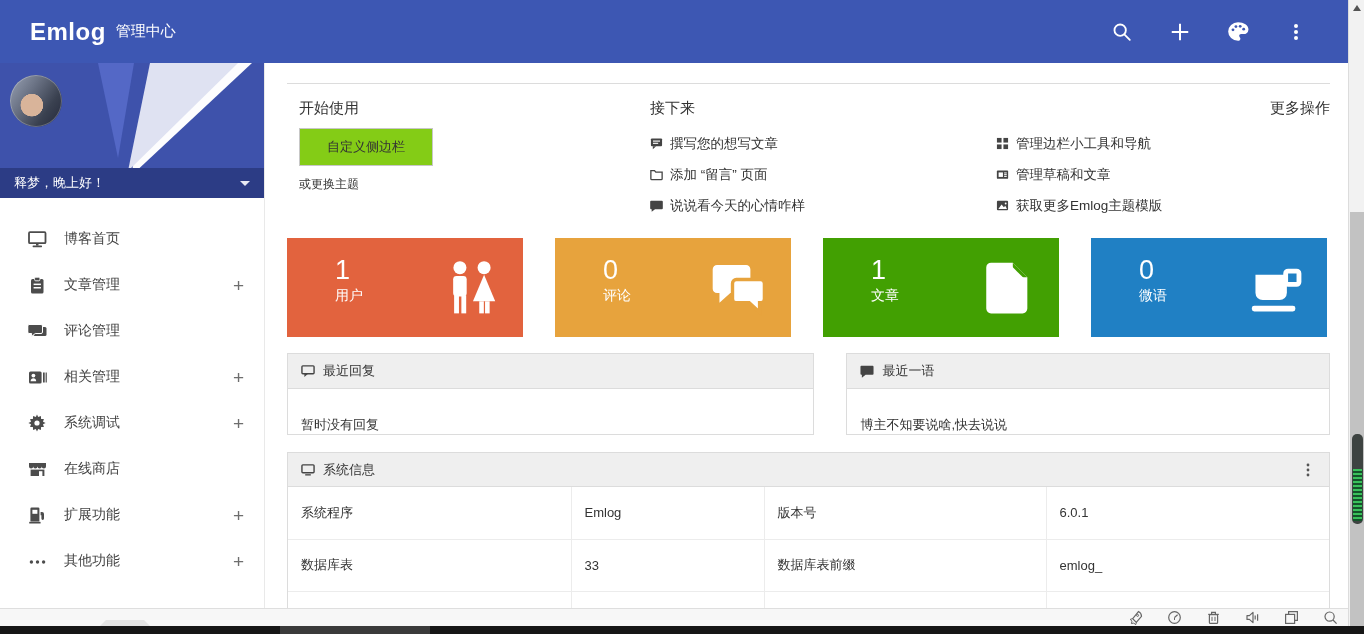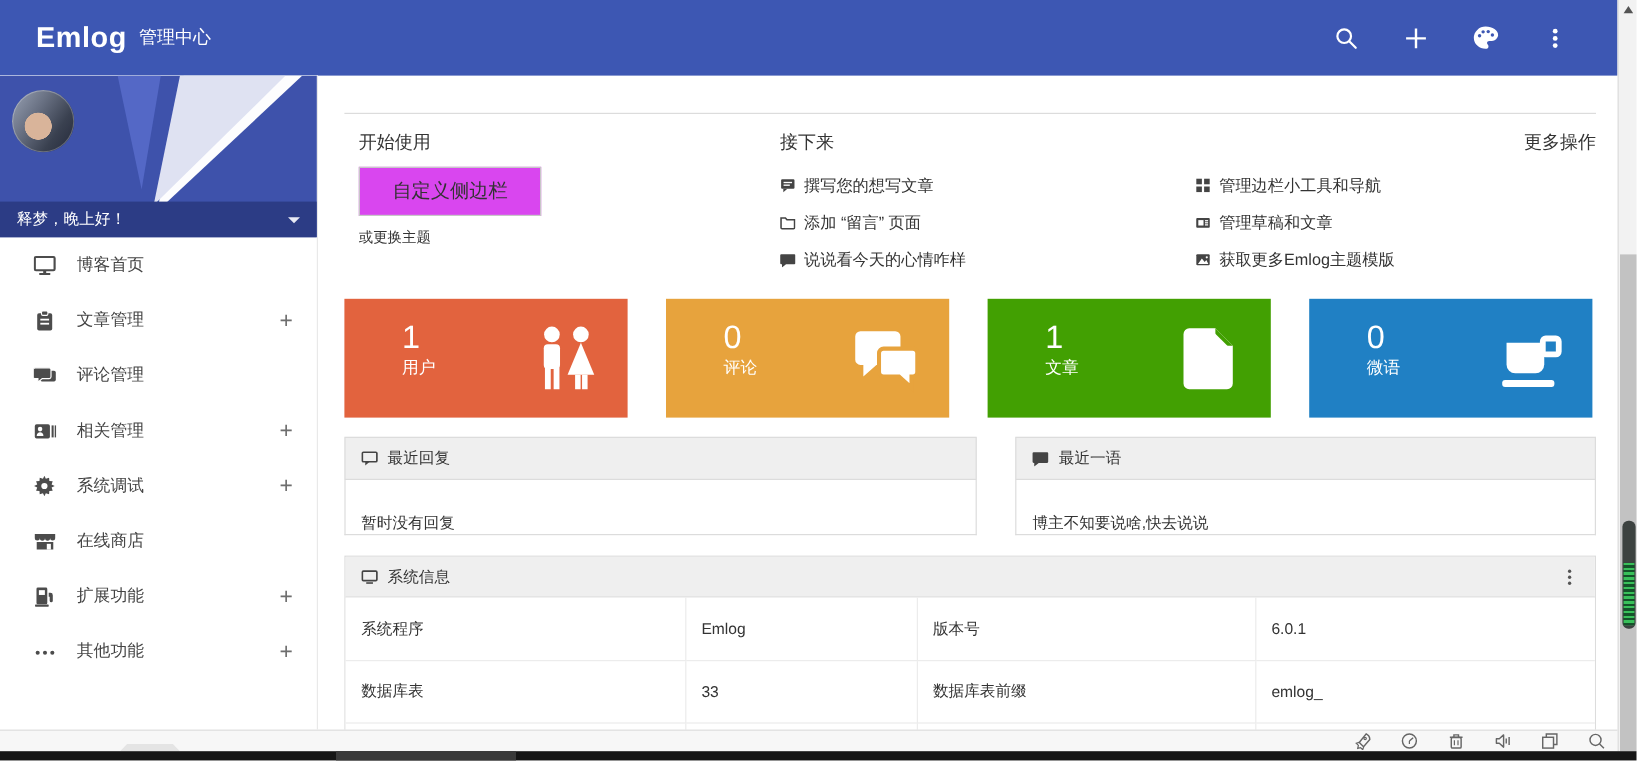--- a/index.html
+++ b/index.html
@@ -33,37 +33,37 @@
   .profile svg.bg { position:absolute; inset:0; }
   .avatar { position:absolute; left:10px; top:12px; width:52px; height:52px; border-radius:50%;
     background:
       radial-gradient(circle at 42% 58%, #d9b49a 0 26%, rgba(0,0,0,0) 27%),
       linear-gradient(125deg,#9aa3b5 0%,#6b7385 35%,#3a4150 70%,#23283a 100%);
     box-shadow:inset 0 0 0 1px rgba(255,255,255,.25); }
   .greeting { position:absolute; left:0; bottom:0; width:100%; height:30px; background:#2c3c85;
     color:#fff; font-size:13px; display:flex; align-items:center; padding:0 14px; cursor:pointer; }
   .caret { margin-left:auto; width:0; height:0; border-left:5px solid transparent;
     border-right:5px solid transparent; border-top:5px solid #e8eaf5; }
-  .menu { }
+  .menu { padding-top:18px; }
   .menu-item { height:46px; display:flex; align-items:center; padding:0 20px 0 28px;
     color:#444; font-size:14px; cursor:pointer; }
   .menu-ic { width:19px; height:19px; margin-right:17px; display:flex; align-items:center; }
   .plus { margin-left:auto; color:#6e6e6e; font-size:19px; font-weight:300; line-height:1; }
 
   
-  .main { position:absolute; left:265px; top:79px; width:1083px; height:545px; overflow:hidden; background:#fff; }
+  .main { position:absolute; left:265px; top:68px; width:1083px; height:545px; overflow:hidden; background:#fff; }
   .content { margin-left:22px; width:1043px; }
 
   .welcome { margin-top:15px; height:140px; border-top:1px solid #dcdcdc; padding-top:13px; display:flex; }
   .w-col1 { width:363px; padding-left:12px; }
   .w-col2 { width:346px; }
   .w-col3 { width:334px;text-align:right; }
   .w-head { font-size:15px; color:#333; line-height:22px; }
   .btn { display:inline-block; margin:9px 0 8px; padding:9px 27px; border:1px solid #c7c7c7;
-    background:#d946ef; color:#333; font-size:16px; cursor:pointer;
+    background:#84cc16; color:#333; font-size:13px; cursor:pointer;
     font-family:"Liberation Sans","DejaVu Sans",sans-serif; }
   .note { font-size:12px; color:#333; margin-top:2px; }
   .w-item { height:31px; display:flex; align-items:center; gap:7px; font-size:13.5px; color:#333; cursor:pointer; }
   .w-item svg { flex:none; }
 
   .stats { margin-top:15px; display:flex; gap:32px; }
   .stat-card { position:relative; width:236px; height:99px; background:var(--card-color); cursor:pointer; }
   .stat-num { margin:17px 0 1px 48px; font-size:27px; color:#fff; line-height:1.15; }
   .stat-label { margin-left:48px; font-size:14px; color:#fff; }
   .stat-ic { position:absolute; right:22px; top:21px; width:58px; height:58px; }

